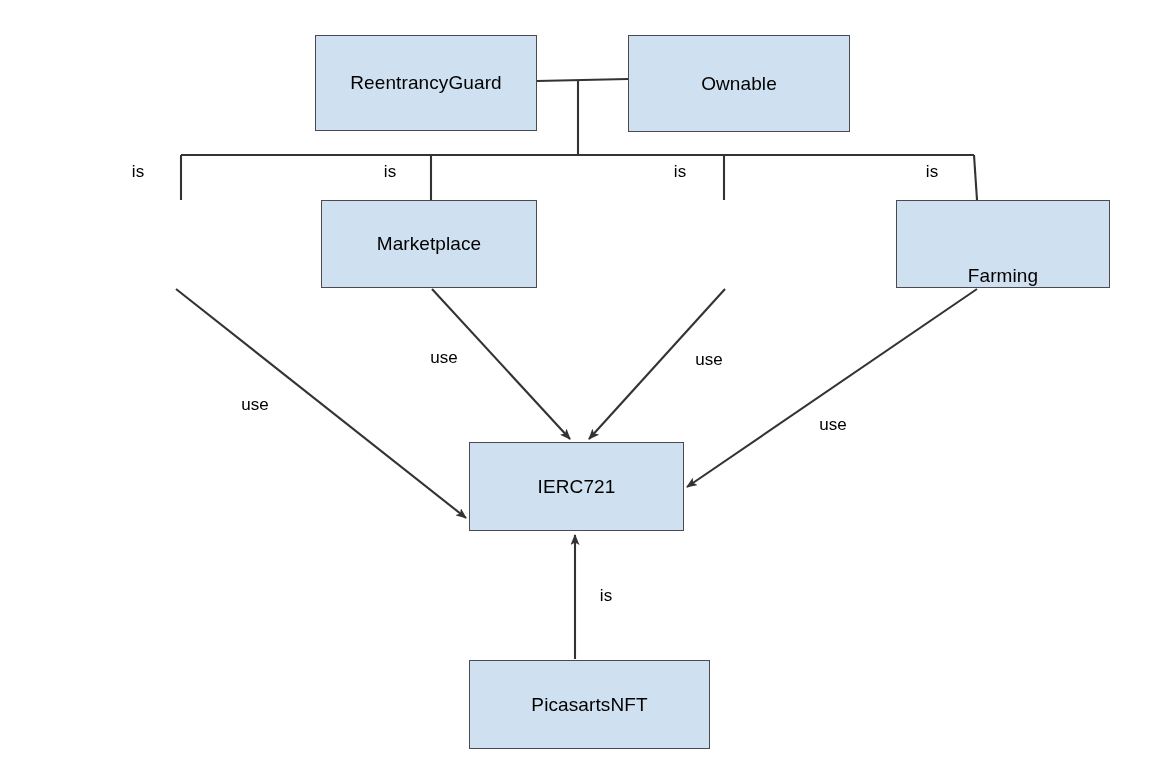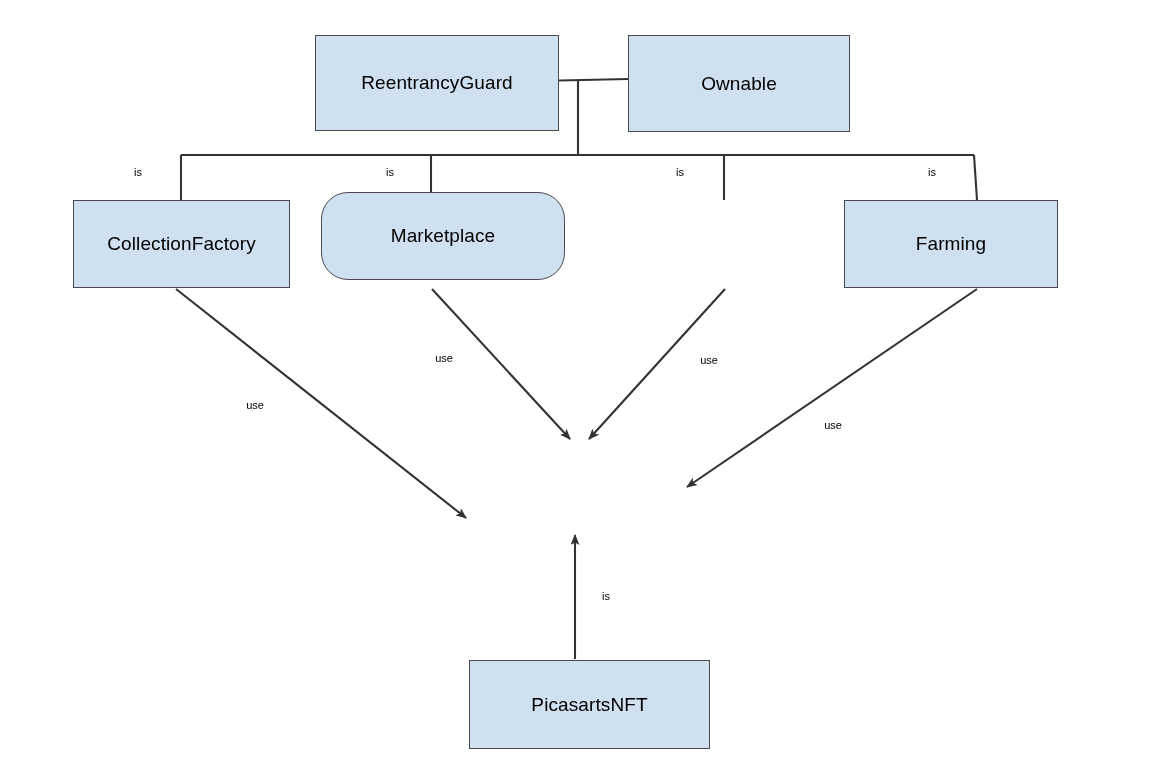--- a/index.html
+++ b/index.html
@@ -37,21 +37,21 @@
     font-family: "Liberation Sans", sans-serif;
     letter-spacing: 0.1px;
     z-index: 2;
   }
   .node span {
     pointer-events: none;
   }
   .edge-label {
     position: absolute;
     color: #000000;
-    font-size: 11px;
+    font-size: 17px;
     font-family: "Liberation Sans", sans-serif;
     z-index: 3;
     white-space: nowrap;
     transform: translate(-50%, -50%);
   }
 </style>
 </head>
 <body>
 
 <div id="canvas">
@@ -78,41 +78,41 @@
 
       <path marker-end="url(#arrowhead)" d="M176,289 L466,518"></path>
       <path marker-end="url(#arrowhead)" d="M432,289 L570,439"></path>
       <path marker-end="url(#arrowhead)" d="M725,289 L589,439"></path>
       <path marker-end="url(#arrowhead)" d="M977,289 L687,487"></path>
 
       <path marker-end="url(#arrowhead)" d="M575,659 L575,535"></path>
     </g>
   </svg>
 
-  <div class="node" style="left:315px; top:35px; width:244px; height:96px;">
+  <div class="node" style="left:315px; top:35px; width:222px; height:96px;">
     <span>ReentrancyGuard</span>
   </div>
 
   <div class="node" style="left:628px; top:35px; width:222px; height:97px;">
     <span>Ownable</span>
   </div>
 
-  <div class="node" style="left:73px; top:200px; width:217px; height:88px;">
-    <span>CollectionFactory</span>
-  </div>
 
-  <div class="node" style="left:321px; top:192px; width:244px; height:88px;border-radius:27px;">
+  <div class="node" style="left:321px; top:200px; width:216px; height:88px;">
     <span>Marketplace</span>
   </div>
 
 
-  <div class="node" style="left:844px; top:200px; width:214px; height:88px;">
+  <div class="node" style="left:896px; top:200px; width:214px; height:88px;align-items:flex-end;">
     <span>Farming</span>
   </div>
 
+  <div class="node" style="left:469px; top:442px; width:215px; height:89px;">
+    <span>IERC721</span>
+  </div>
 
   <div class="node" style="left:469px; top:660px; width:241px; height:89px;">
     <span>PicasartsNFT</span>
   </div>
 
   <div class="edge-label" style="left:138px; top:172px;">is</div>
   <div class="edge-label" style="left:390px; top:172px;">is</div>
   <div class="edge-label" style="left:680px; top:172px;">is</div>
   <div class="edge-label" style="left:932px; top:172px;">is</div>
 

